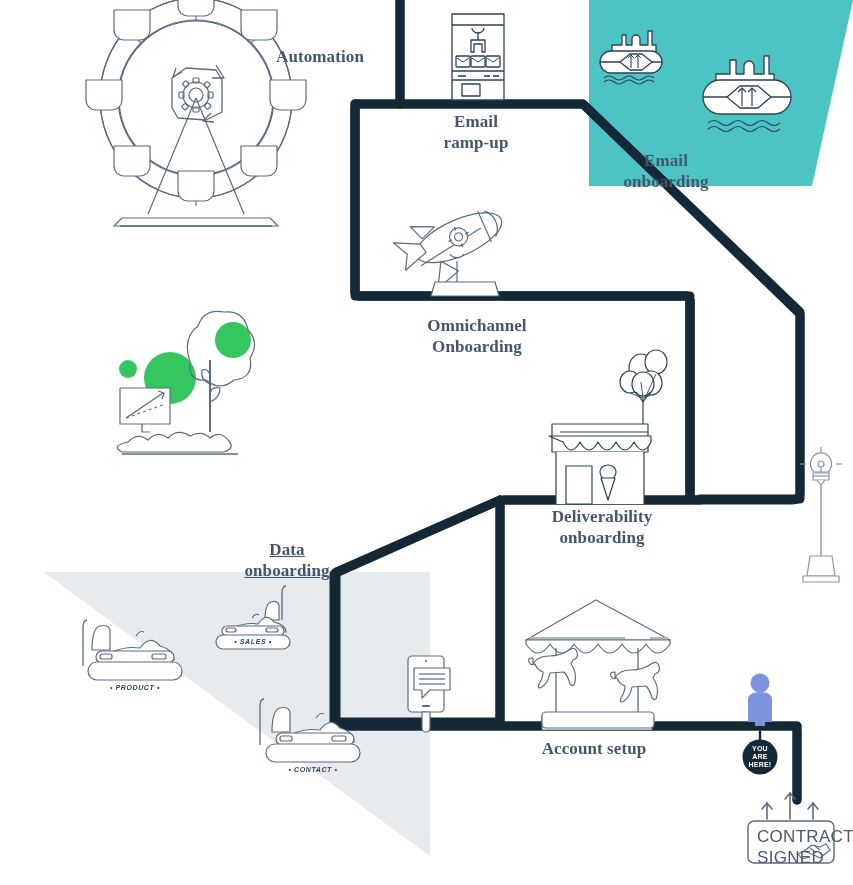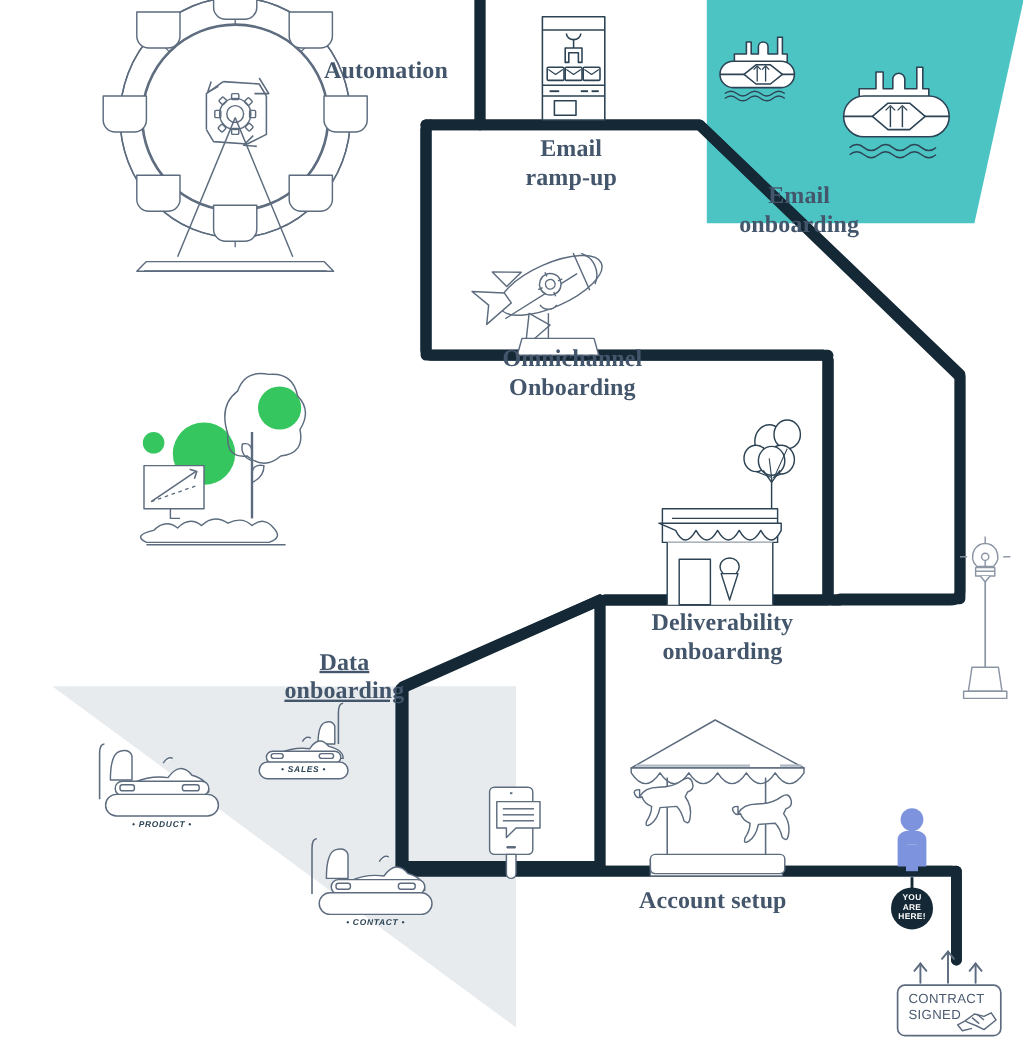--- a/index.html
+++ b/index.html
@@ -14,36 +14,36 @@
     position:absolute;
     font-family:"Liberation Serif","DejaVu Serif",serif;
     font-weight:700;
     color:#44566b;
     line-height:1.22;
     letter-spacing:0.1px;
     white-space:pre-line;
     text-align:center;
     -webkit-font-smoothing:antialiased;
   }
-  .lbl.sz15{font-size:20px;}
+  .lbl.sz15{font-size:17px;}
   .youhere{
     position:absolute;
     font-family:"Liberation Sans","DejaVu Sans",sans-serif;
     font-weight:700;
     font-size:7px;
     line-height:1.12;
     color:#ffffff;
     text-align:center;
     white-space:pre-line;
     letter-spacing:0.2px;
   }
   .contract{
     position:absolute;
     font-family:"Liberation Sans","DejaVu Sans",sans-serif;
-    font-size:11px;
+    font-size:17px;
     line-height:1.22;
     color:#4a5a70;
     white-space:pre-line;
     letter-spacing:0.3px;
   }
   .carlbl{
     position:absolute;
     font-family:"Liberation Sans","DejaVu Sans",sans-serif;
     font-style:italic;
     font-weight:700;
@@ -405,21 +405,21 @@
   </svg>
 
   <div class="lbl sz15" style="left:270px;top:47px;width:100px;">Automation</div>
 
   <div class="lbl sz15" style="left:416px;top:112px;width:120px;">Email
 ramp-up</div>
 
   <div class="lbl sz15" style="left:601px;top:151px;width:130px;">Email
 onboarding</div>
 
-  <div class="lbl sz15" style="left:397px;top:287px;width:160px;">Omnichannel
+  <div class="lbl sz15" style="left:397px;top:316px;width:160px;">Omnichannel
 Onboarding</div>
 
   <div class="lbl sz15" style="left:532px;top:507px;width:140px;">Deliverability
 onboarding</div>
 
   <div class="lbl sz15" style="left:227px;top:540px;width:120px;text-decoration:underline;">Data
 onboarding</div>
 
 
   <div class="lbl sz15" style="left:524px;top:739px;width:140px;text-align:center;">Account setup</div>

